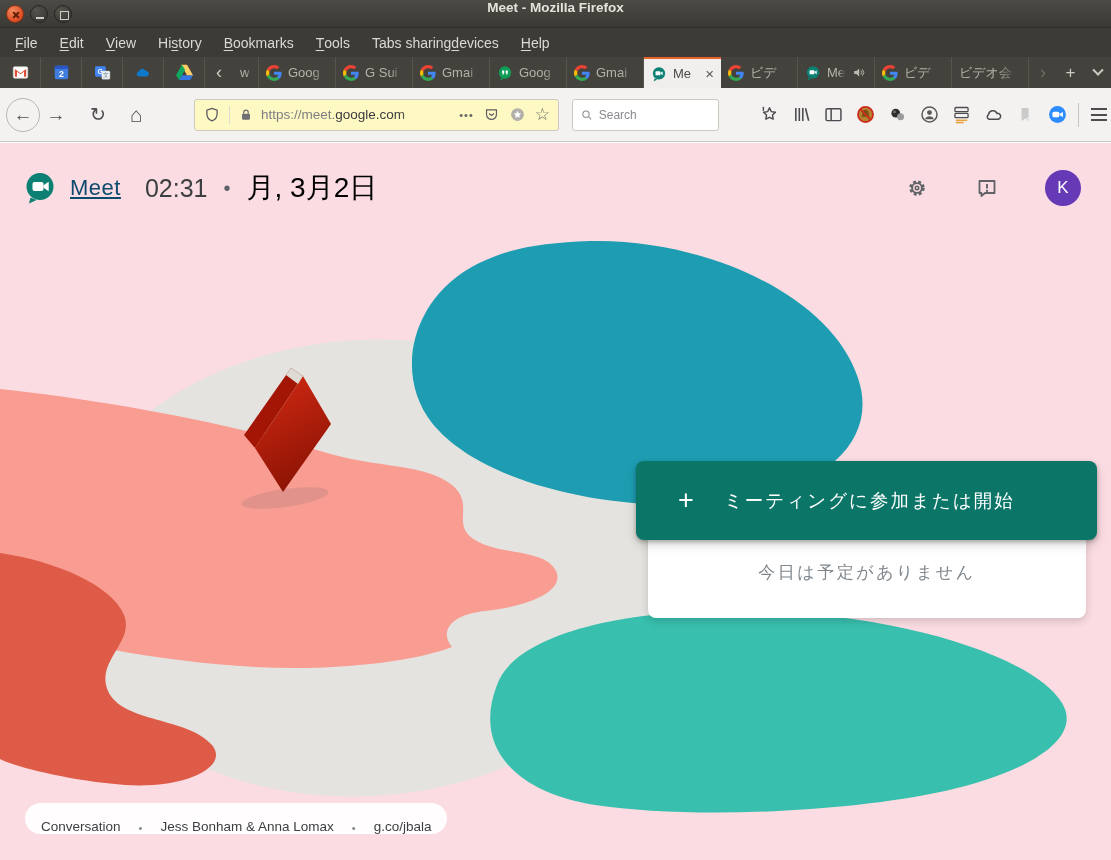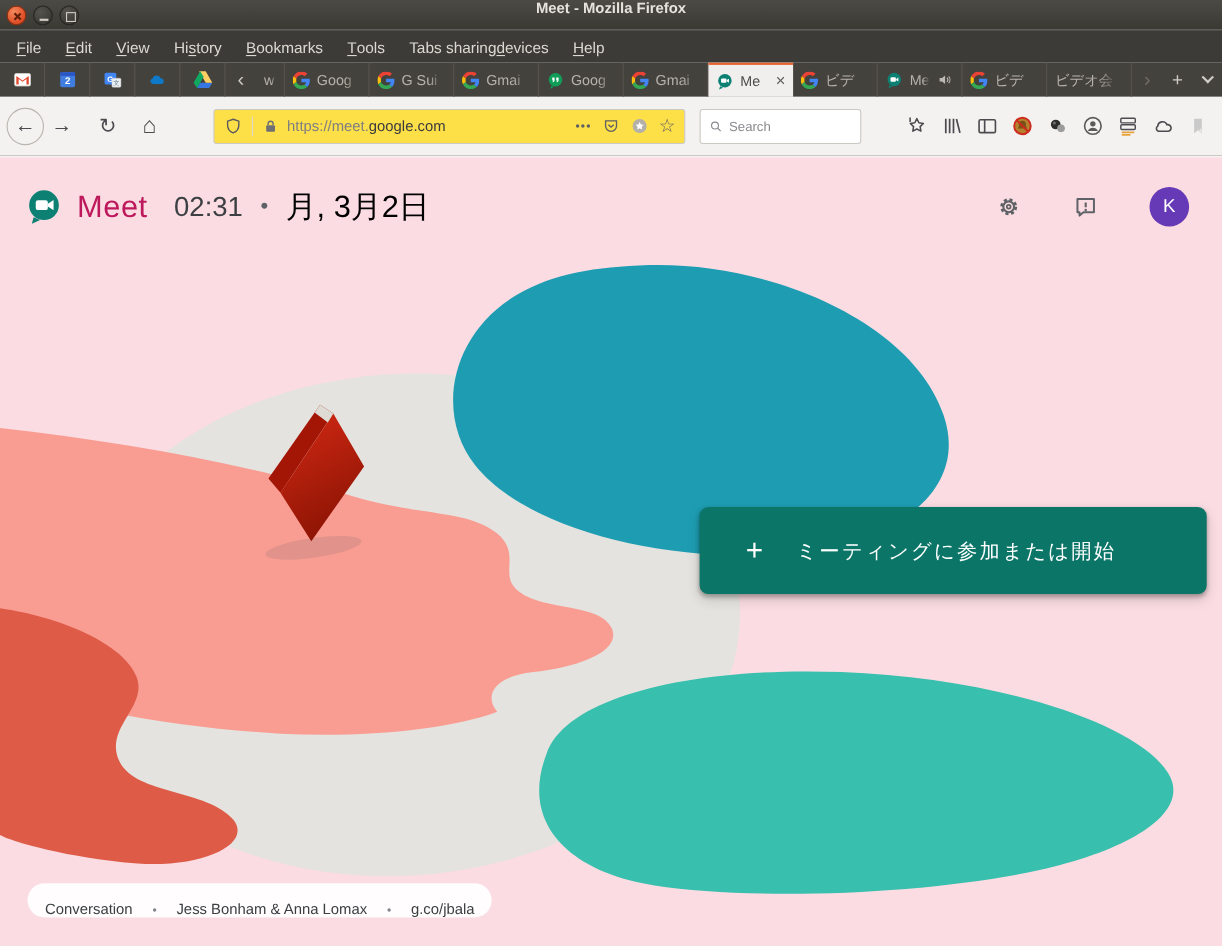--- a/index.html
+++ b/index.html
@@ -55,21 +55,21 @@
   .chev-down { width:8px; height:8px; border-right:2px solid #cfcbc4;
     border-bottom:2px solid #cfcbc4; transform:rotate(45deg) translate(-2px,-2px); }
 
   
   .navbar { height:54px; background:#f4f2f0; border-bottom:1px solid #c9c5c0;
     display:flex; align-items:center; padding-left:6px; }
   .nav-circle { width:34px; height:34px; border:1px solid #b9b5af; border-radius:50%;
     display:flex; align-items:center; justify-content:center; color:#4c4c50; font-size:19px; flex:none; }
   .nav-ico { width:32px; display:flex; align-items:center; justify-content:center;
     color:#4c4c50; font-size:19px; flex:none; }
-  .urlbar { width:429px; height:32px; margin-left:42px; background:#fde047;
+  .urlbar { width:365px; height:32px; margin-left:42px; background:#fef9c3;
     border:1px solid #ccc9c3; border-radius:3px; display:flex; align-items:center; padding:0 8px; flex:none; }
   .urlbar svg { flex:none; }
   .url-divider { width:1px; height:18px; background:#ddd9d4; margin:0 8px; }
   .url-text { flex:1; overflow:hidden; white-space:nowrap; font-size:13.5px; margin-left:7px;
     -webkit-mask-image:linear-gradient(90deg,#000 72%,transparent 97%);
     mask-image:linear-gradient(90deg,#000 72%,transparent 97%); }
   .url-prefix { color:#7d7d82; } .url-host { color:#3a3a3f; }
   .url-action { margin-left:9px; color:#5f5f64; font-size:11px; letter-spacing:1px; flex:none; }
   .searchbar { width:147px; height:32px; margin-left:13px; background:#fff;
     border:1px solid #ccc9c3; border-radius:3px; display:flex; align-items:center;
@@ -83,21 +83,21 @@
   .hamburger { margin-left:12px; display:flex; flex-direction:column; gap:3.5px; }
   .hamburger span { width:16px; height:2px; background:#4c4c50; }
 
   
   .page { position:absolute; top:143px; left:0; width:1111px; height:717px;
     background:#fadce2; overflow:hidden; }
   .illustration { position:absolute; inset:0; }
   .meet-header { position:absolute; top:0; left:0; right:0; height:76px;
     display:flex; align-items:center; padding:14px 30px 0 22px; z-index:5; }
   .meet-logo { width:36px; height:36px; }
-  .meet-brand { font-size:28px; color:#be185d; margin-left:12px; letter-spacing:.5px; }
+  .meet-brand { font-size:22px; color:#0c4a6e; margin-left:12px; letter-spacing:.5px;text-decoration:underline; }
   .meet-time { font-size:25px; color:#3c4043; margin-left:24px; }
   .meet-dot { font-size:20px; color:#5f6368; margin:0 16px; }
   .meet-date { font-size:28px; color:#000000; }
   .header-right { margin-left:auto; display:flex; align-items:center; gap:46px; }
   .hicon { width:24px; height:24px; }
   .avatar { width:36px; height:36px; border-radius:50%; background:#6639b6; color:#fff;
     display:flex; align-items:center; justify-content:center; font-size:17px; }
 
   .join-btn { position:absolute; left:636px; top:318px; width:461px; height:79px;
     background:#0b7568; border-radius:8px; z-index:4; display:flex; align-items:center;
@@ -407,20 +407,23 @@
         <path d="M4.5 5h15v12h-9.5l-3.6 3v-3h-1.9z" fill="none" stroke="#5F6368" stroke-width="1.8" stroke-linejoin="round"></path>
         <line x1="12" y1="8" x2="12" y2="12.4" stroke="#5F6368" stroke-width="1.9"></line>
         <circle cx="12" cy="14.9" r="1.15" fill="#5F6368"></circle>
       </svg>
       <div class="avatar">
         <span>K</span>
       </div>
     </div>
   </div>
 
+  <div class="schedule-card">
+    <span class="schedule-text">今日は予定がありません</span>
+  </div>
 
   <div class="join-btn">
     <span class="join-plus">+</span>
     <span class="join-label">ミーティングに参加または開始</span>
   </div>
 
   <div class="caption">
     <span>Conversation</span>
     <span class="cap-dot">•</span>
     <span>Jess Bonham &amp; Anna Lomax</span>

